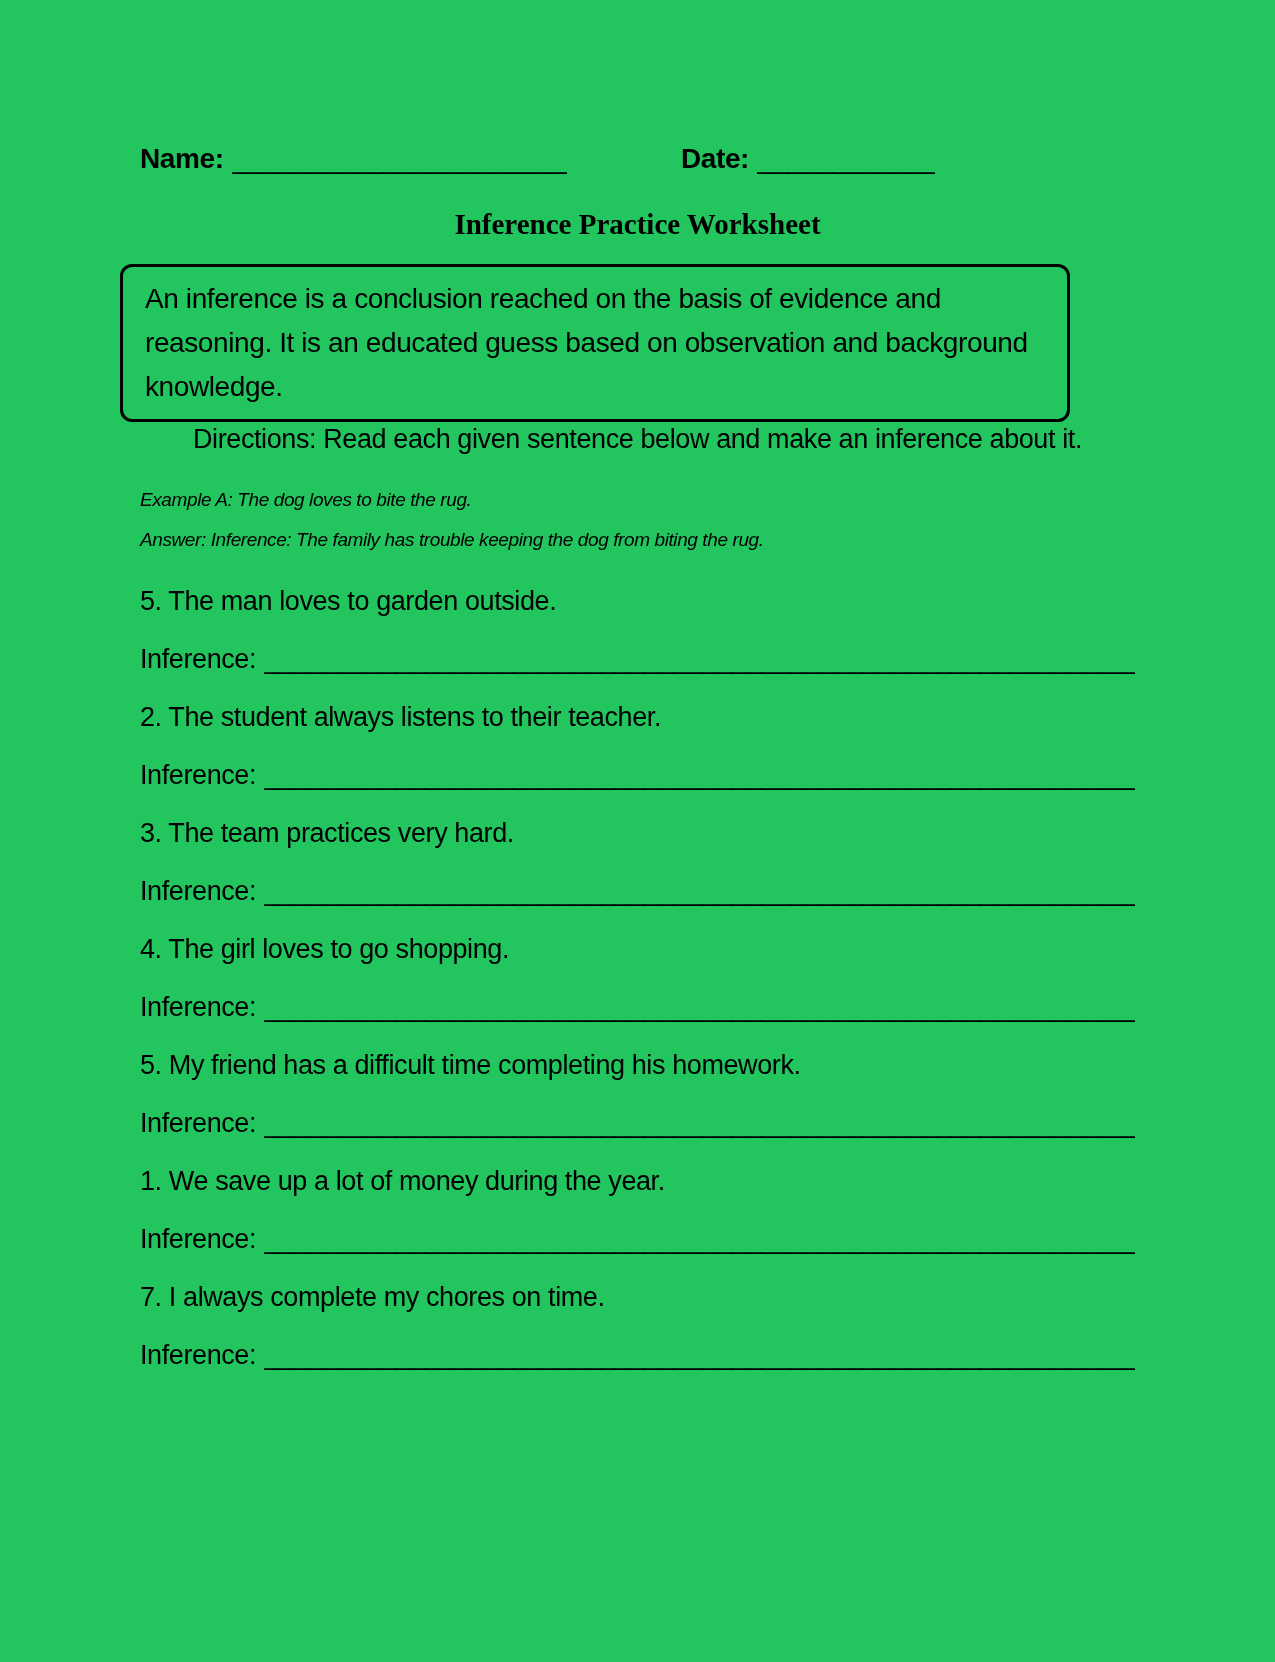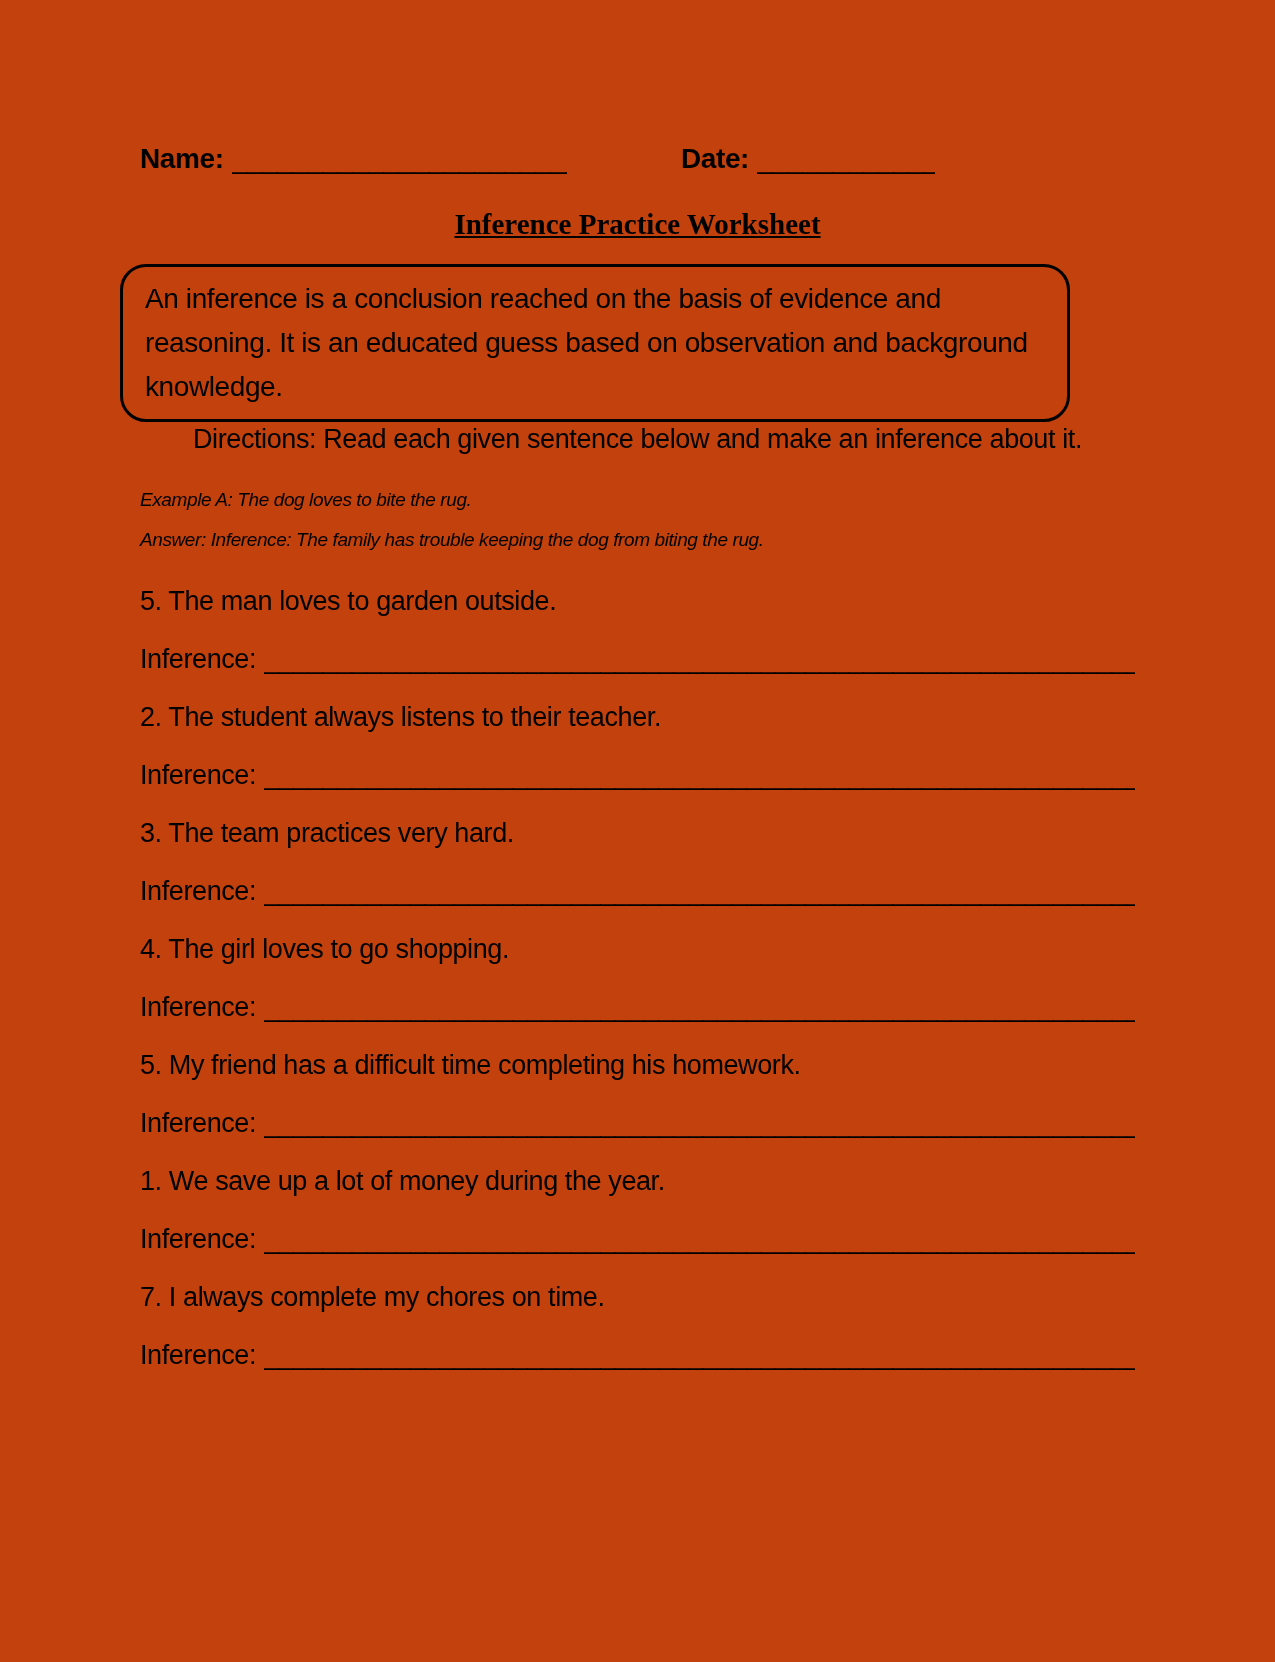--- a/index.html
+++ b/index.html
@@ -2,21 +2,21 @@
 <html><head>
 <meta charset="utf-8">
 <style>
   * { margin: 0; padding: 0; box-sizing: border-box; }
   html, body { background: #ffffff; }
   .page {
     position: relative;
     width: 1275px;
     height: 1662px;
     margin: 0 auto;
-    background: #c2410c;
+    background: #22c55e;
     color: #000000;
     font-family: "Liberation Sans", sans-serif;
     letter-spacing: -0.4px;
     overflow: hidden;
   }
   .content {
     padding: 142px 140px 0 140px;
   }
   
   .header-row {
@@ -41,30 +41,29 @@
 
   
   .title {
     margin-top: 30px;
     text-align: center;
     font-family: "Liberation Serif", serif;
     font-weight: bold;
     font-size: 29px;
     line-height: 36px;
     letter-spacing: 0;
-    text-decoration: underline;
   }
 
   
   .definition-box {
     margin-top: 22px;
     margin-left: -20px;
     width: 950px;
     border: 3px solid #000000;
-    border-radius: 26px;
+    border-radius: 12px;
     padding: 10px 22px;
     font-size: 28px;
     line-height: 44px;
   }
 
   
   .line {
     font-size: 27px;
     line-height: 34px;
     margin: 24px 0;

